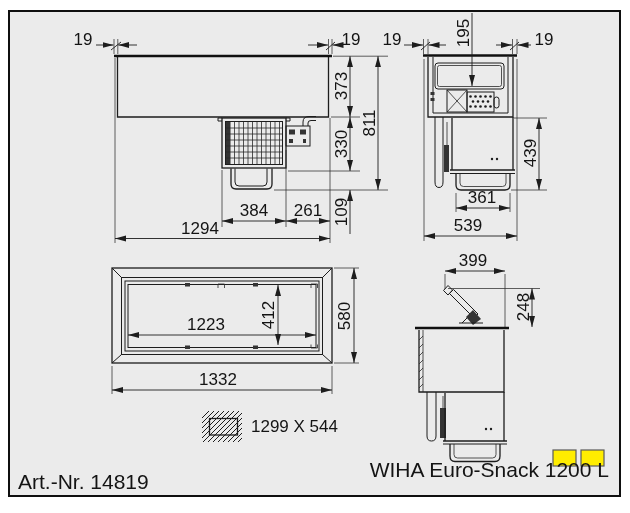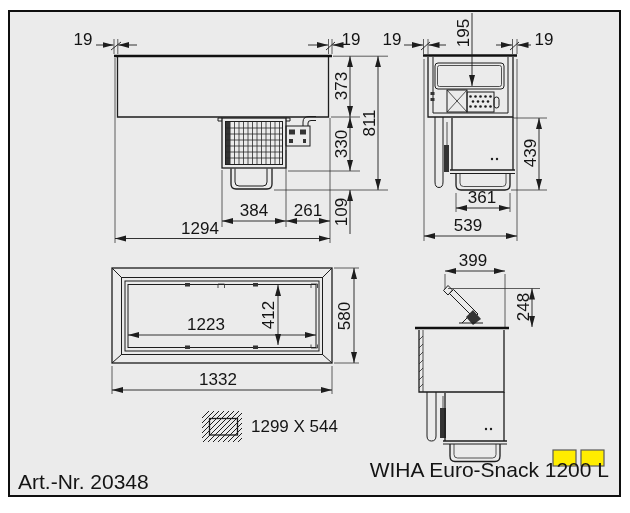--- a/index.html
+++ b/index.html
@@ -247,16 +247,16 @@
     <rect x="209.5" y="418.5" width="28" height="16.5" class="obj" fill="#ebebeb"></rect>
     <text x="251" y="432" text-anchor="start" class="cuttext">1299 X 544</text>
   </g>
 
   <g>
     <rect x="553" y="450" width="23" height="16" stroke="#5a5a5a" stroke-width="1.2" fill="#ffed00"></rect>
     <rect x="581" y="450" width="23" height="16" stroke="#5a5a5a" stroke-width="1.2" fill="#ffed00"></rect>
   </g>
 </svg>
 
-<div class="footer-text artnr">Art.-Nr. 20348</div>
+<div class="footer-text artnr">Art.-Nr. 14819</div>
 <div class="footer-text product">WIHA Euro-Snack 1200 L</div>
 
 </div>
 
 </body></html>

